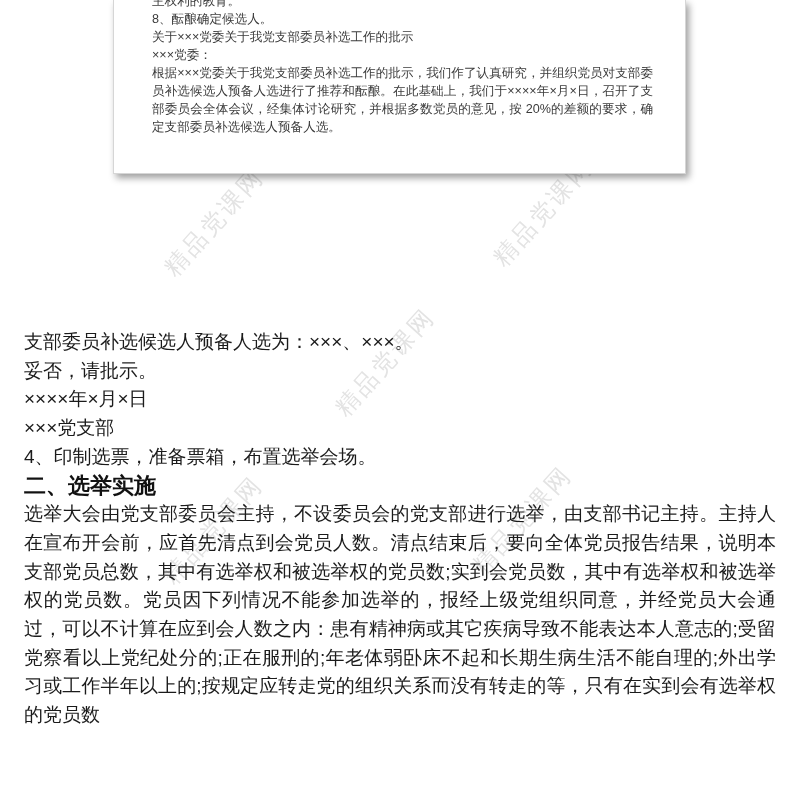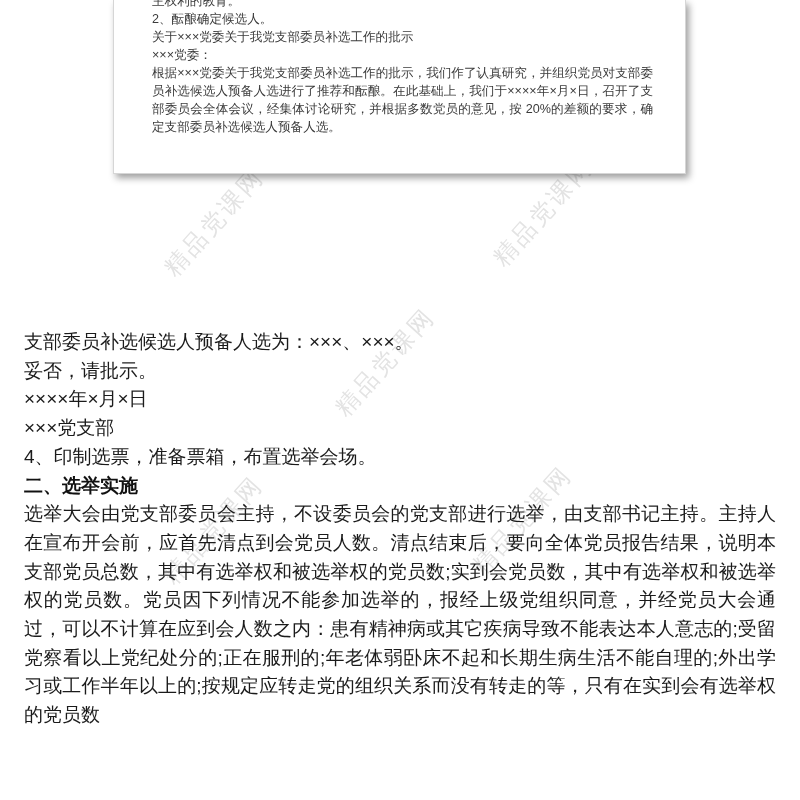--- a/index.html
+++ b/index.html
@@ -29,39 +29,39 @@
     font-size:12.6px;line-height:18px;color:#3b3b3b;
   }
   .card-inner p{margin:0;}
   .just{text-align:justify;}
   
   .article{
     position:absolute;left:24px;top:328px;width:752px;z-index:1;
     font-size:19px;line-height:28.7px;color:#1b1b1b;
   }
   .article p{margin:0;}
-  .article h2{margin:0;font-size:19px;line-height:28.7px;font-weight:bold;color:#111111;}
+  .article h2{margin:0;font-size:22px;line-height:28.7px;font-weight:bold;color:#111111;}
 </style>
 </head>
 <body>
 
 <div class="page">
 
   <div class="wm-layer">
     <div class="wm" style="left:214px;top:222px;">精品党课网</div>
     <div class="wm" style="left:543px;top:212px;">精品党课网</div>
     <div class="wm" style="left:385px;top:362px;">精品党课网</div>
     <div class="wm" style="left:213px;top:530px;">精品党课网</div>
     <div class="wm" style="left:522px;top:520px;">精品党课网</div>
   </div>
 
   <div class="card">
     <div class="card-inner">
       <p>主权利的教育。</p>
-      <p>2、酝酿确定候选人。</p>
+      <p>8、酝酿确定候选人。</p>
       <p>关于×××党委关于我党支部委员补选工作的批示</p>
       <p>×××党委：</p>
       <p class="just">根据×××党委关于我党支部委员补选工作的批示，我们作了认真研究，并组织党员对支部委员补选候选人预备人选进行了推荐和酝酿。在此基础上，我们于××××年×月×日，召开了支部委员会全体会议，经集体讨论研究，并根据多数党员的意见，按 20%的差额的要求，确定支部委员补选候选人预备人选。</p>
     </div>
   </div>
 
   <div class="article">
     <p>支部委员补选候选人预备人选为：×××、×××。</p>
     <p>妥否，请批示。</p>
     <p>××××年×月×日</p>

